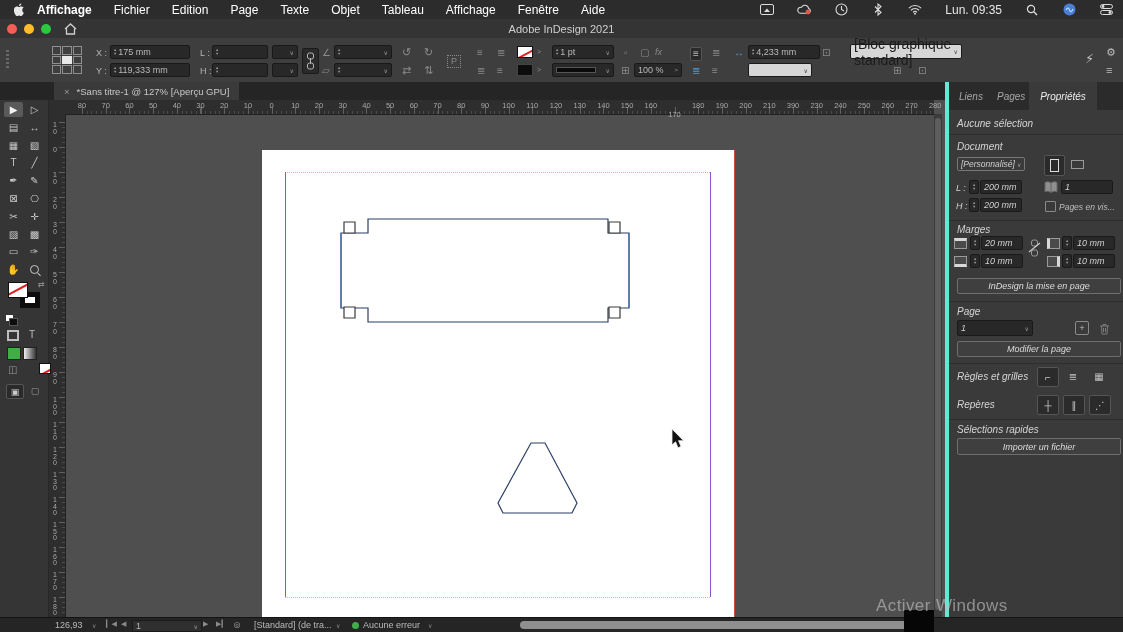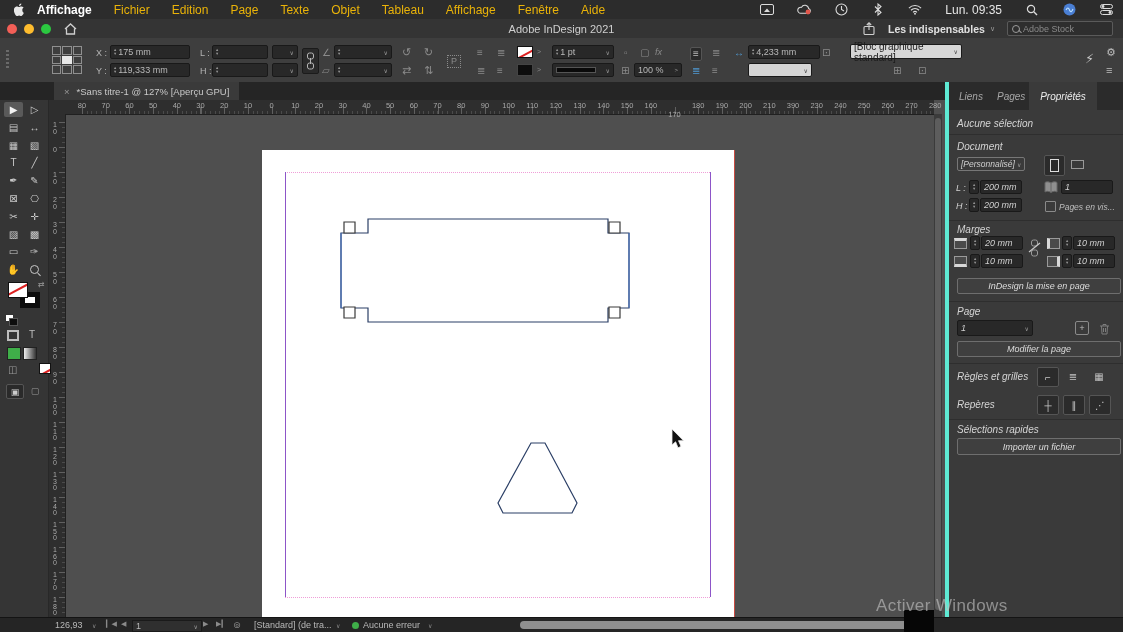--- a/index.html
+++ b/index.html
@@ -3,21 +3,21 @@
 <meta charset="utf-8">
 <style>
   html,body{margin:0;padding:0;background:#000;}
   #app{position:relative;width:1123px;height:632px;overflow:hidden;
        font-family:"Liberation Sans","DejaVu Sans",sans-serif;background:#4f4f4f;-webkit-font-smoothing:antialiased;}
   .abs{position:absolute;}
   
   .menubar{left:0;top:0;width:1123px;height:19px;background:#2c2c2c;display:flex;align-items:center;
            color:#e4e4e4;font-size:12px;}
   .menu-items{display:flex;gap:0;align-items:center;}
-  .menu-item{padding:0 11px;color:#eab308;}
+  .menu-item{padding:0 11px;color:#ffffff;}
   .menu-item.first{font-weight:bold;color:#fff;}
   .mb-right{margin-left:auto;display:flex;align-items:center;gap:23px;padding-right:10px;color:#dcdcdc;}
   .mb-ic{width:14px;height:13px;display:flex;align-items:center;justify-content:center;}
   .clock{font-size:12px;color:#e6e6e6;}
   
   .titlebar{left:0;top:19px;width:1123px;height:19px;background:#343434;border-bottom:1px solid #232323;
             display:flex;align-items:center;color:#cfcfcf;}
   .tl{width:10px;height:10px;border-radius:50%;margin-left:7px;}
   .tl.r{background:#f35f57;} .tl.y{background:#febc2e;} .tl.g{background:#2bc840;}
   .tb-title{position:absolute;left:0;right:0;text-align:center;font-size:11px;color:#cfcfcf;}
@@ -189,36 +189,20 @@
   <div class="abs titlebar">
     <span class="tl r"></span>
     <span class="tl y"></span>
     <span class="tl g"></span>
     <span class="mb-ic" style="margin-left:12px">
       <svg width="13" height="12" viewBox="0 0 13 12">
           <path d="M1,6 L6.5,1 L12,6 M2.5,5.5 L2.5,11 L10.5,11 L10.5,5.5" fill="none" stroke="#cfcfcf" stroke-width="1.3"></path>
         </svg>
     </span>
     <span class="tb-title">Adobe InDesign 2021</span>
-    <div style="margin-left:auto;display:flex;align-items:center;gap:12px;padding-right:10px;z-index:2;">
-      <span class="mb-ic">
-        <svg width="12" height="13" viewBox="0 0 12 13">
-            <rect x="1" y="4.5" width="10" height="8" rx="1" fill="none" stroke="#cfcfcf" stroke-width="1.1"></rect>
-            <path d="M6,8 L6,1 M3.8,3 L6,0.8 L8.2,3" fill="none" stroke="#cfcfcf" stroke-width="1.1"></path>
-          </svg>
-      </span>
-      <span class="workspace">
-        <b>Les indispensables</b>
-        <span class="chev" style="font-size:7px">∨</span>
-      </span>
-      <span class="searchbox">
-        <span class="lens"></span>
-        <span>Adobe Stock</span>
-      </span>
-    </div>
   </div>
 
   <div class="abs controlbar">
     <div class="abs grip"></div>
     <div class="abs proxy">
       <i></i>
         <i></i>
         <i></i>
         <i></i>
         <i class="c"></i>
@@ -329,21 +313,21 @@
           <span>▴</span>
           <span>▾</span>
         </span>
       <span>4,233 mm</span>
     </div>
     <div class="f combo-light" style="left:748px;top:25px;width:64px">
       <span class="chev" style="color:#444">∨</span>
     </div>
     <span class="ic dim" style="left:822px;top:10px">⊡</span>
     <div class="f combo-light" style="left:850px;top:6px;width:112px;height:15px">
-      <span style="font-size:10px">[Bloc graphique standard]</span>
+      <span style="font-size:14px">[Bloc graphique standard]</span>
       <span class="chev" style="color:#444">∨</span>
     </div>
     <span class="ic dim" style="left:893px;top:28px">⊞</span>
     <span class="ic dim" style="left:918px;top:28px">⊡</span>
     <span class="ic" style="left:1085px;top:14px;font-size:13px;color:#c9c9c9">⚡</span>
     <span class="ic" style="left:1106px;top:9px;font-size:11px">⚙</span>
     <span class="ic" style="left:1106px;top:27px;font-size:11px">≡</span>
   </div>
 
   <div class="abs tabbar">

